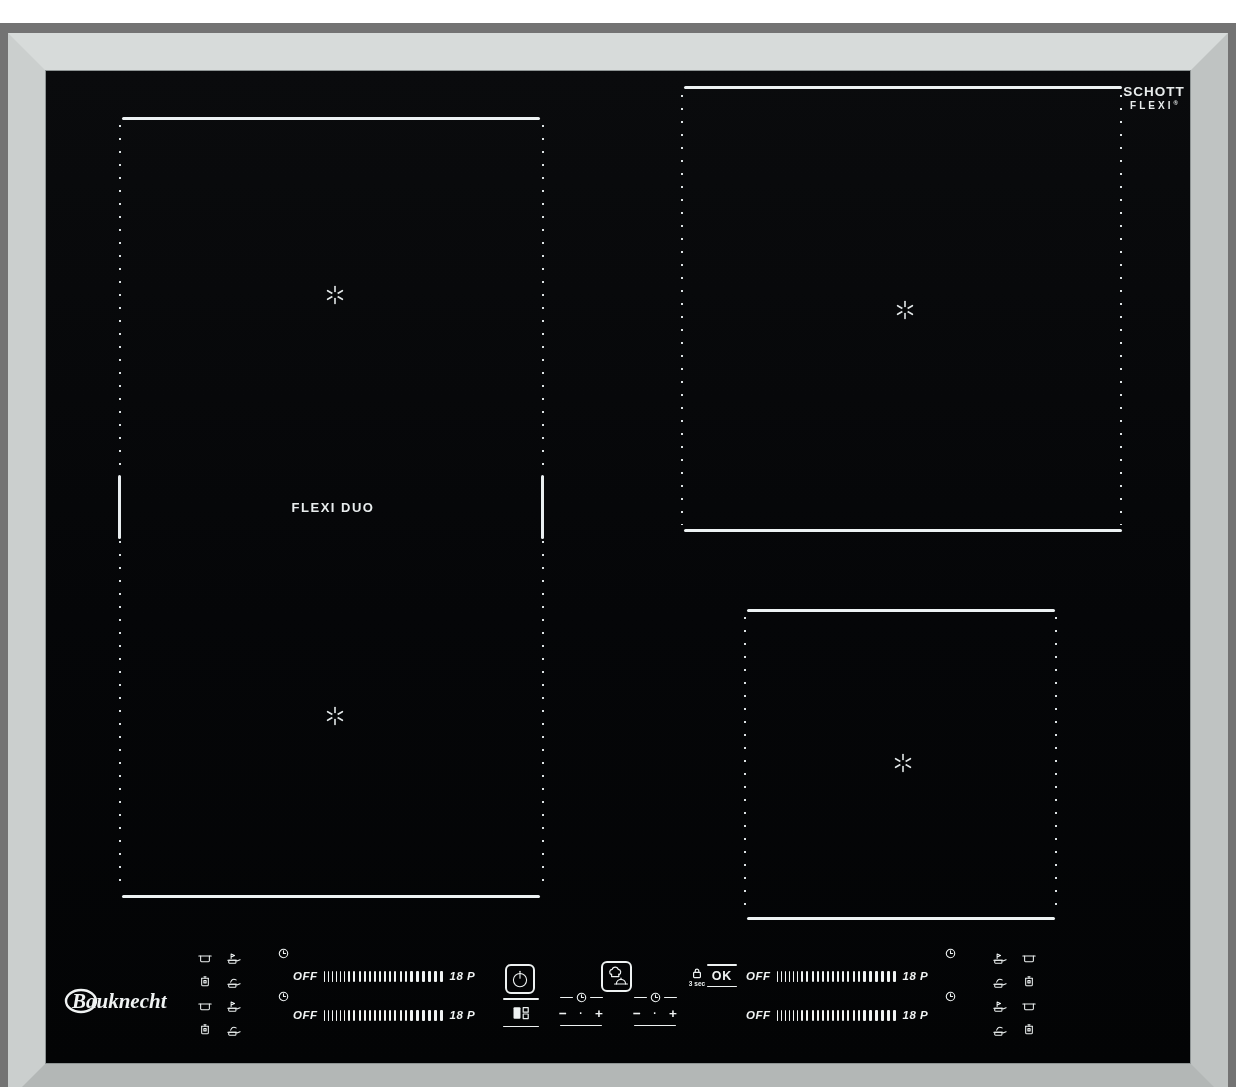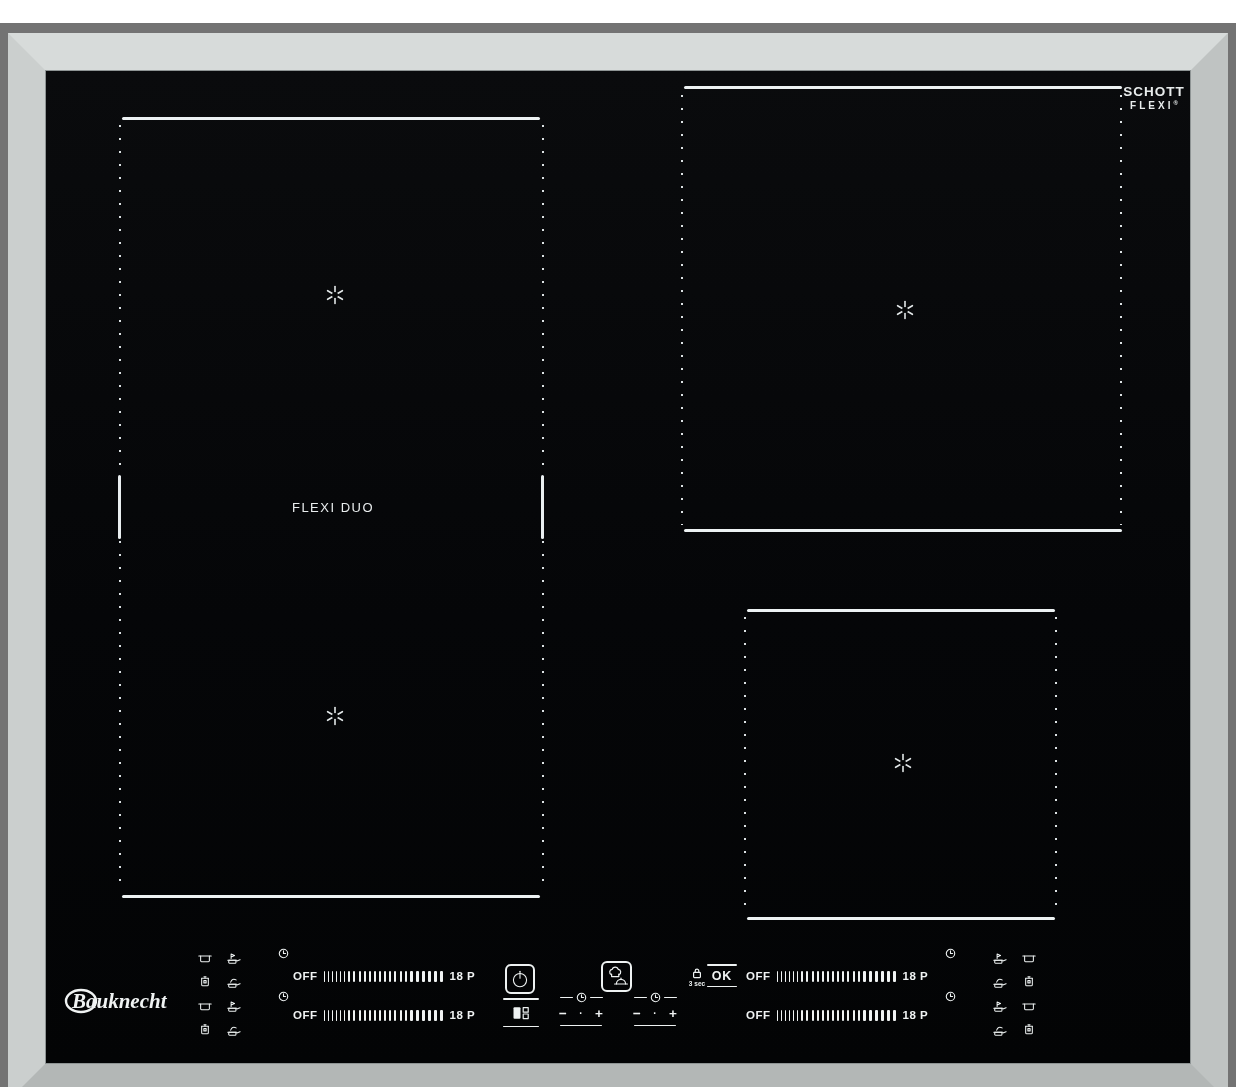--- a/index.html
+++ b/index.html
@@ -9,33 +9,33 @@
   #frame{position:absolute;left:8px;top:10px;width:1146px;height:994px;
          border-style:solid;border-width:37px;
          border-color:#d7dbda #bfc3c2 #b3b7b6 #cbcfce;
          background:linear-gradient(180deg,#0a0b0d 0%,#050608 55%,#030405 100%);
          box-shadow:inset 0 0 0 1px #8e9494;}
   
   .hsolid{position:absolute;height:3px;background:#edf2f3;border-radius:2px;}
   .vdots{position:absolute;width:2px;
          background:repeating-linear-gradient(to bottom,rgba(232,238,240,.95) 0 2px,transparent 2px 13px);}
   .vsolid{position:absolute;width:3px;background:#e9eef0;border-radius:2px;}
-  .zone-label{position:absolute;color:#e9edee;font-size:13px;font-weight:normal;
+  .zone-label{position:absolute;color:#e9edee;font-size:13px;font-weight:bold;
               letter-spacing:1.5px;text-align:center;}
   .marker{position:absolute;width:22px;height:22px;}
   
   #glass-brand{position:absolute;left:1120px;top:62px;width:68px;text-align:center;color:#e8ecec;line-height:1.05;}
   #glass-brand .l1{font-size:13.5px;font-weight:bold;letter-spacing:1px;}
   #glass-brand .l2{font-size:10px;font-weight:bold;letter-spacing:3px;margin-top:1px;}
   #glass-brand sup{font-size:6px;letter-spacing:0;}
   
   .func-grid{position:absolute;display:grid;grid-template-columns:repeat(2,14px);gap:10px 15px;}
   .func-icon{width:14px;height:14px;display:block;}
   .slider-row{position:absolute;display:flex;align-items:center;gap:6px;color:#f0f3f3;
-              font-size:11.5px;font-weight:bold;letter-spacing:.5px;height:16px;}
+              font-size:11.5px;font-weight:bold;letter-spacing:.5px;height:16px;font-style:italic;}
   .tick-track{display:flex;align-items:center;justify-content:space-between;width:120px;height:13px;}
   .tick{display:inline-block;height:11px;background:#f0f3f3;border-radius:1px;}
   .mini-clock{position:absolute;width:11px;height:11px;}
   .sq-btn{position:absolute;border:2px solid #eef2f2;border-radius:6px;
           display:flex;align-items:center;justify-content:center;background:transparent;padding:0;}
   .hline{height:1.5px;background:#eef2f2;border-radius:1px;}
   #flexi-indicator{position:absolute;left:503px;top:975px;width:36px;height:29px;
                    display:flex;flex-direction:column;justify-content:space-between;align-items:center;}
   .timer-ctl{position:absolute;width:50px;display:flex;flex-direction:column;gap:4px;align-items:center;}
   .t-top{display:flex;align-items:center;gap:3px;width:100%;justify-content:center;}

